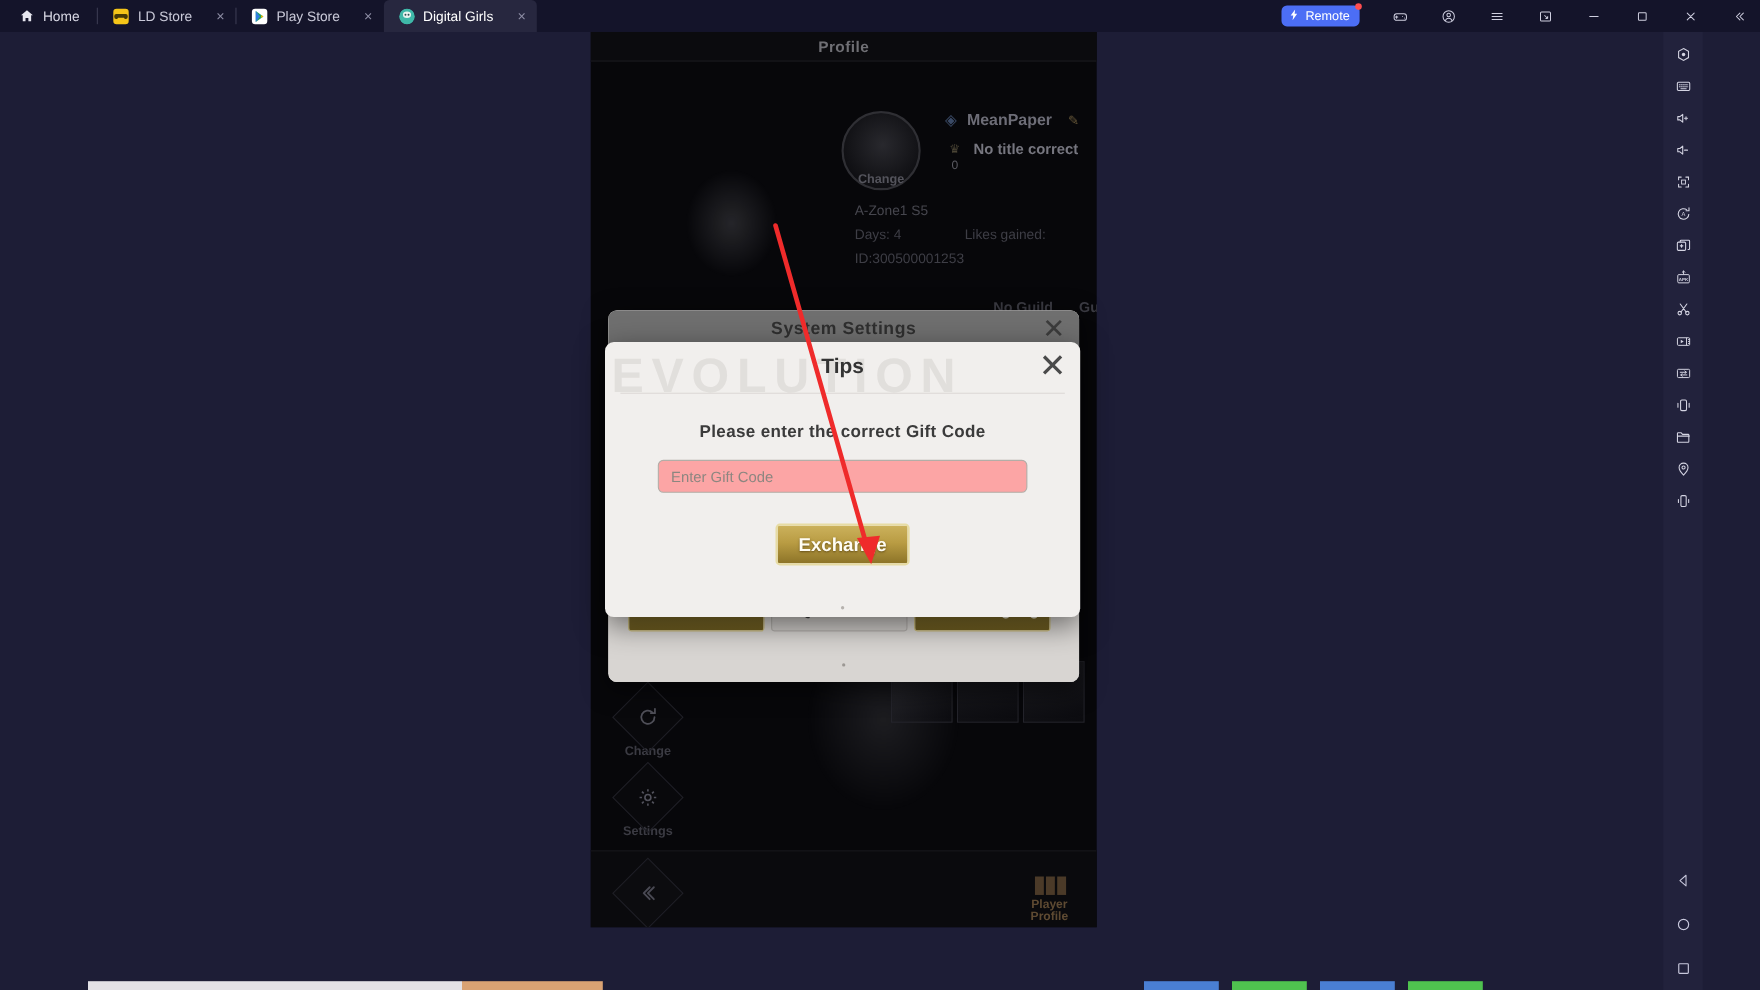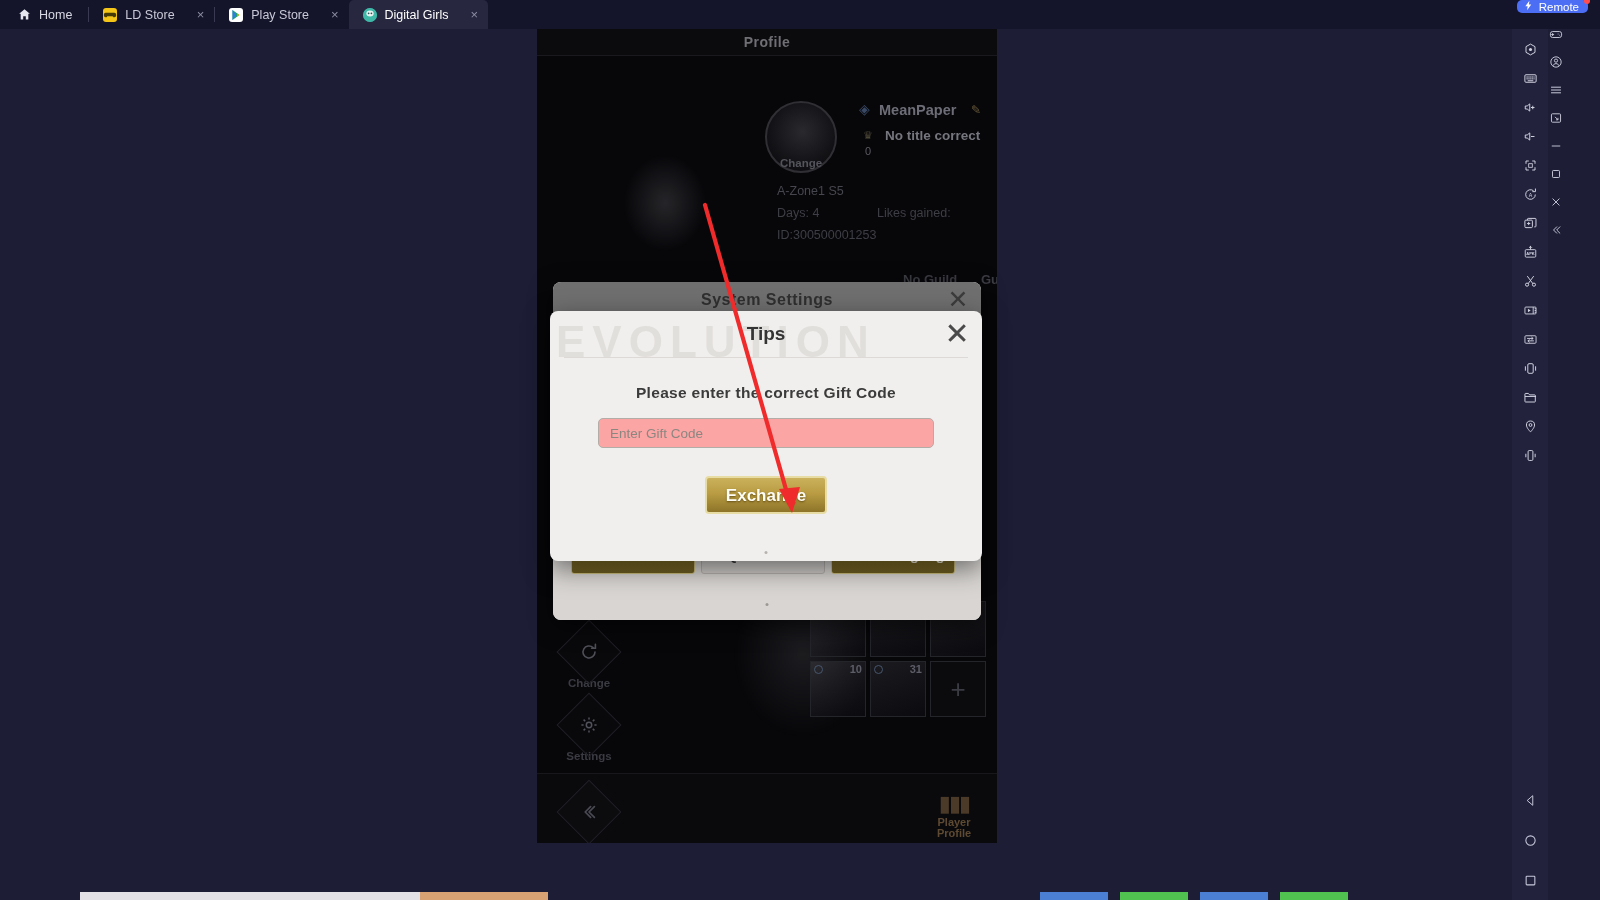--- a/index.html
+++ b/index.html
@@ -30,21 +30,21 @@
   .tab.active { background:#27273f; border-radius:5px 5px 0 0; color:#ffffff; }
   .tab-ico { width:14px; height:14px; border-radius:3px; flex:none;
              display:flex; align-items:center; justify-content:center;
              font-size:9px; overflow:hidden; }
   .ico-ldstore { background:#f5c518; }
   .ico-play { background:#ffffff; }
   .ico-dg { background:#3fb8a8; border-radius:50%; }
   .tab-label { white-space:nowrap; }
   .tab-close { margin-left:auto; padding-left:14px; color:#8d8da4; font-size:13px; line-height:1; }
 
-  .tb-right { position:absolute; right:4px; top:0; height:29px; display:flex; align-items:center; gap:14px;flex-direction:column; }
+  .tb-right { position:absolute; right:4px; top:0; height:29px; display:flex; align-items:center; gap:14px; }
   .remote-btn {
     display:flex; align-items:center; gap:5px; background:#4c6ef5; color:#fff;
     border-radius:5px; height:19px; padding:0 9px 0 6px; font-size:11.5px;
     position:relative; margin-right:8px;
   }
   .remote-dot { position:absolute; right:-2px; top:-2px; width:6px; height:6px;
                 border-radius:50%; background:#ff4d4f; }
   .tb-icon { width:30px; height:29px; display:flex; align-items:center;
              justify-content:center; color:#cfcfe0; }
   .tb-icon svg { width:14px; height:14px; }
@@ -511,33 +511,20 @@
       </div>
       <div class="side-lbl">Settings</div>
     </div>
 
     <div class="card-grid">
       <div class="card-row">
         <div class="card"></div>
         <div class="card"></div>
         <div class="card"></div>
       </div>
-      <div class="card-row">
-        <div class="card">
-          <span class="card-el"></span>
-          <span class="card-lv">10</span>
-        </div>
-        <div class="card">
-          <span class="card-el"></span>
-          <span class="card-lv">31</span>
-        </div>
-        <div class="card empty">
-          <span>+</span>
-        </div>
-      </div>
     </div>
 
     <div class="bottom-bar">
       <div class="side-act back-diamond" style="position:absolute;left:22px;bottom:8px;">
         <div class="side-diamond">
           <svg viewBox="0 0 20 20" fill="none" stroke="#4a4a54" stroke-width="1.7" stroke-linecap="round" stroke-linejoin="round">
               <path d="M11.6 4.6 6.2 10l5.4 5.4M15.4 4.6 10 10l5.4 5.4"></path>
             </svg>
         </div>
       </div>

